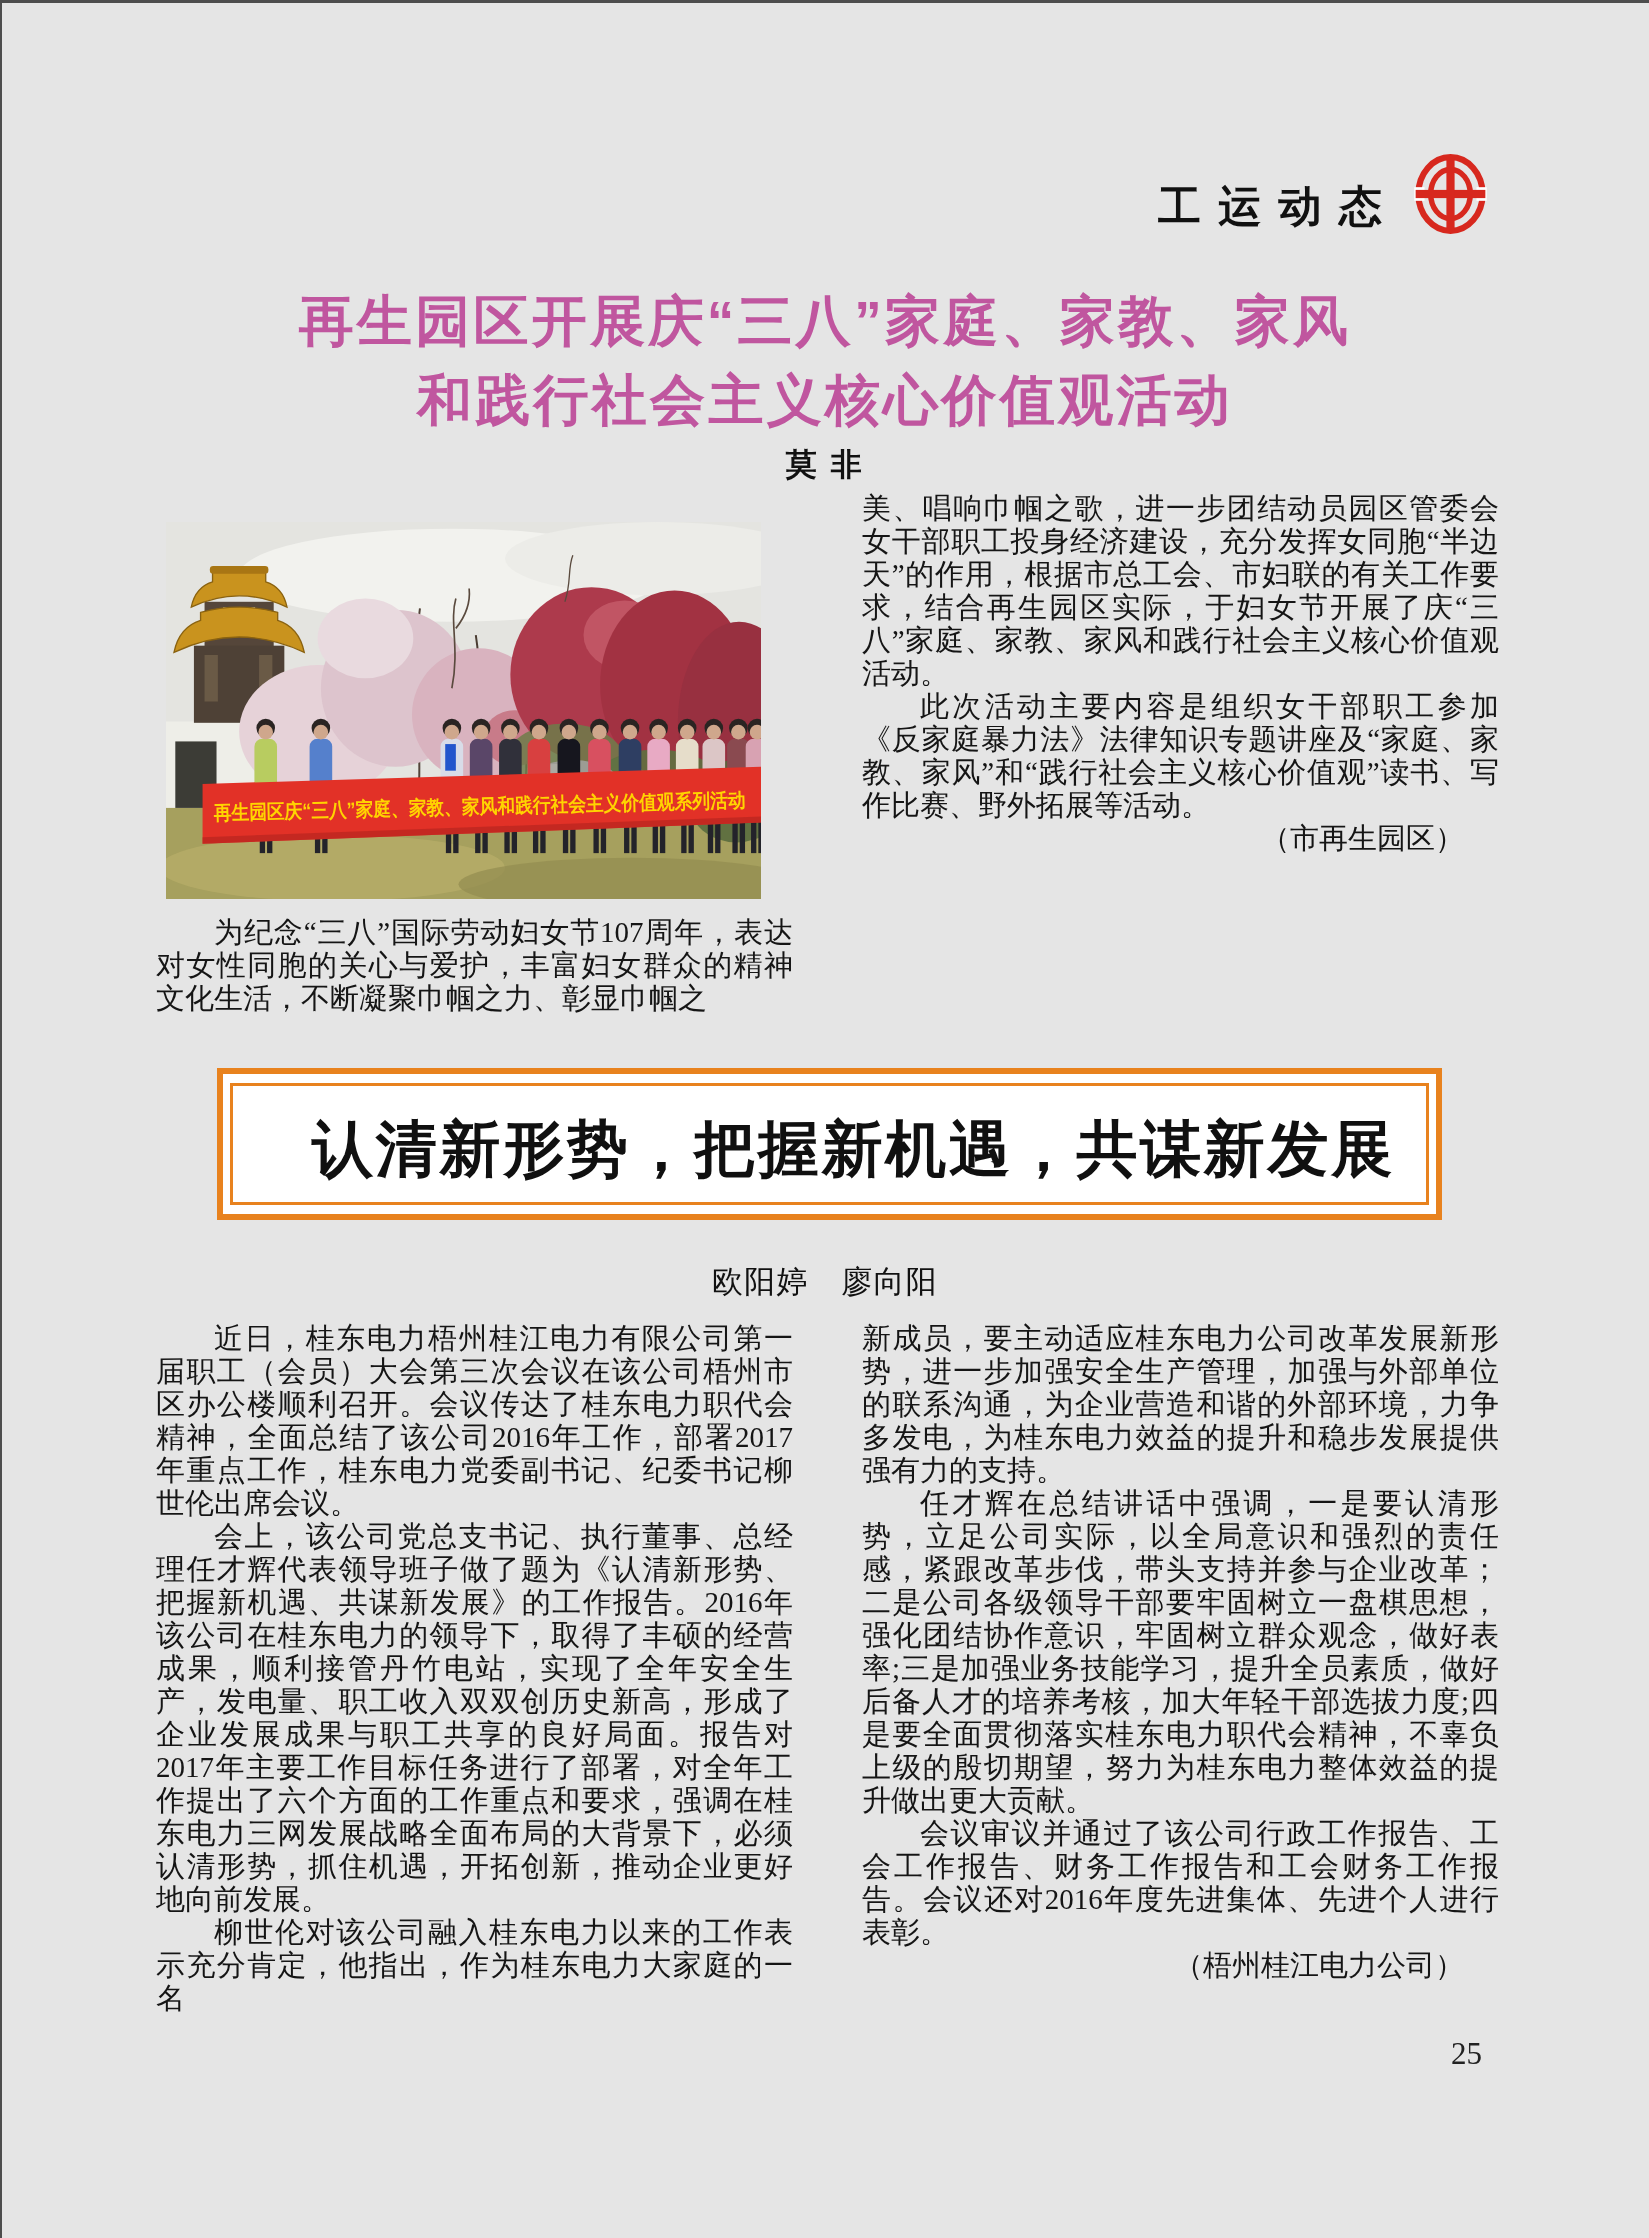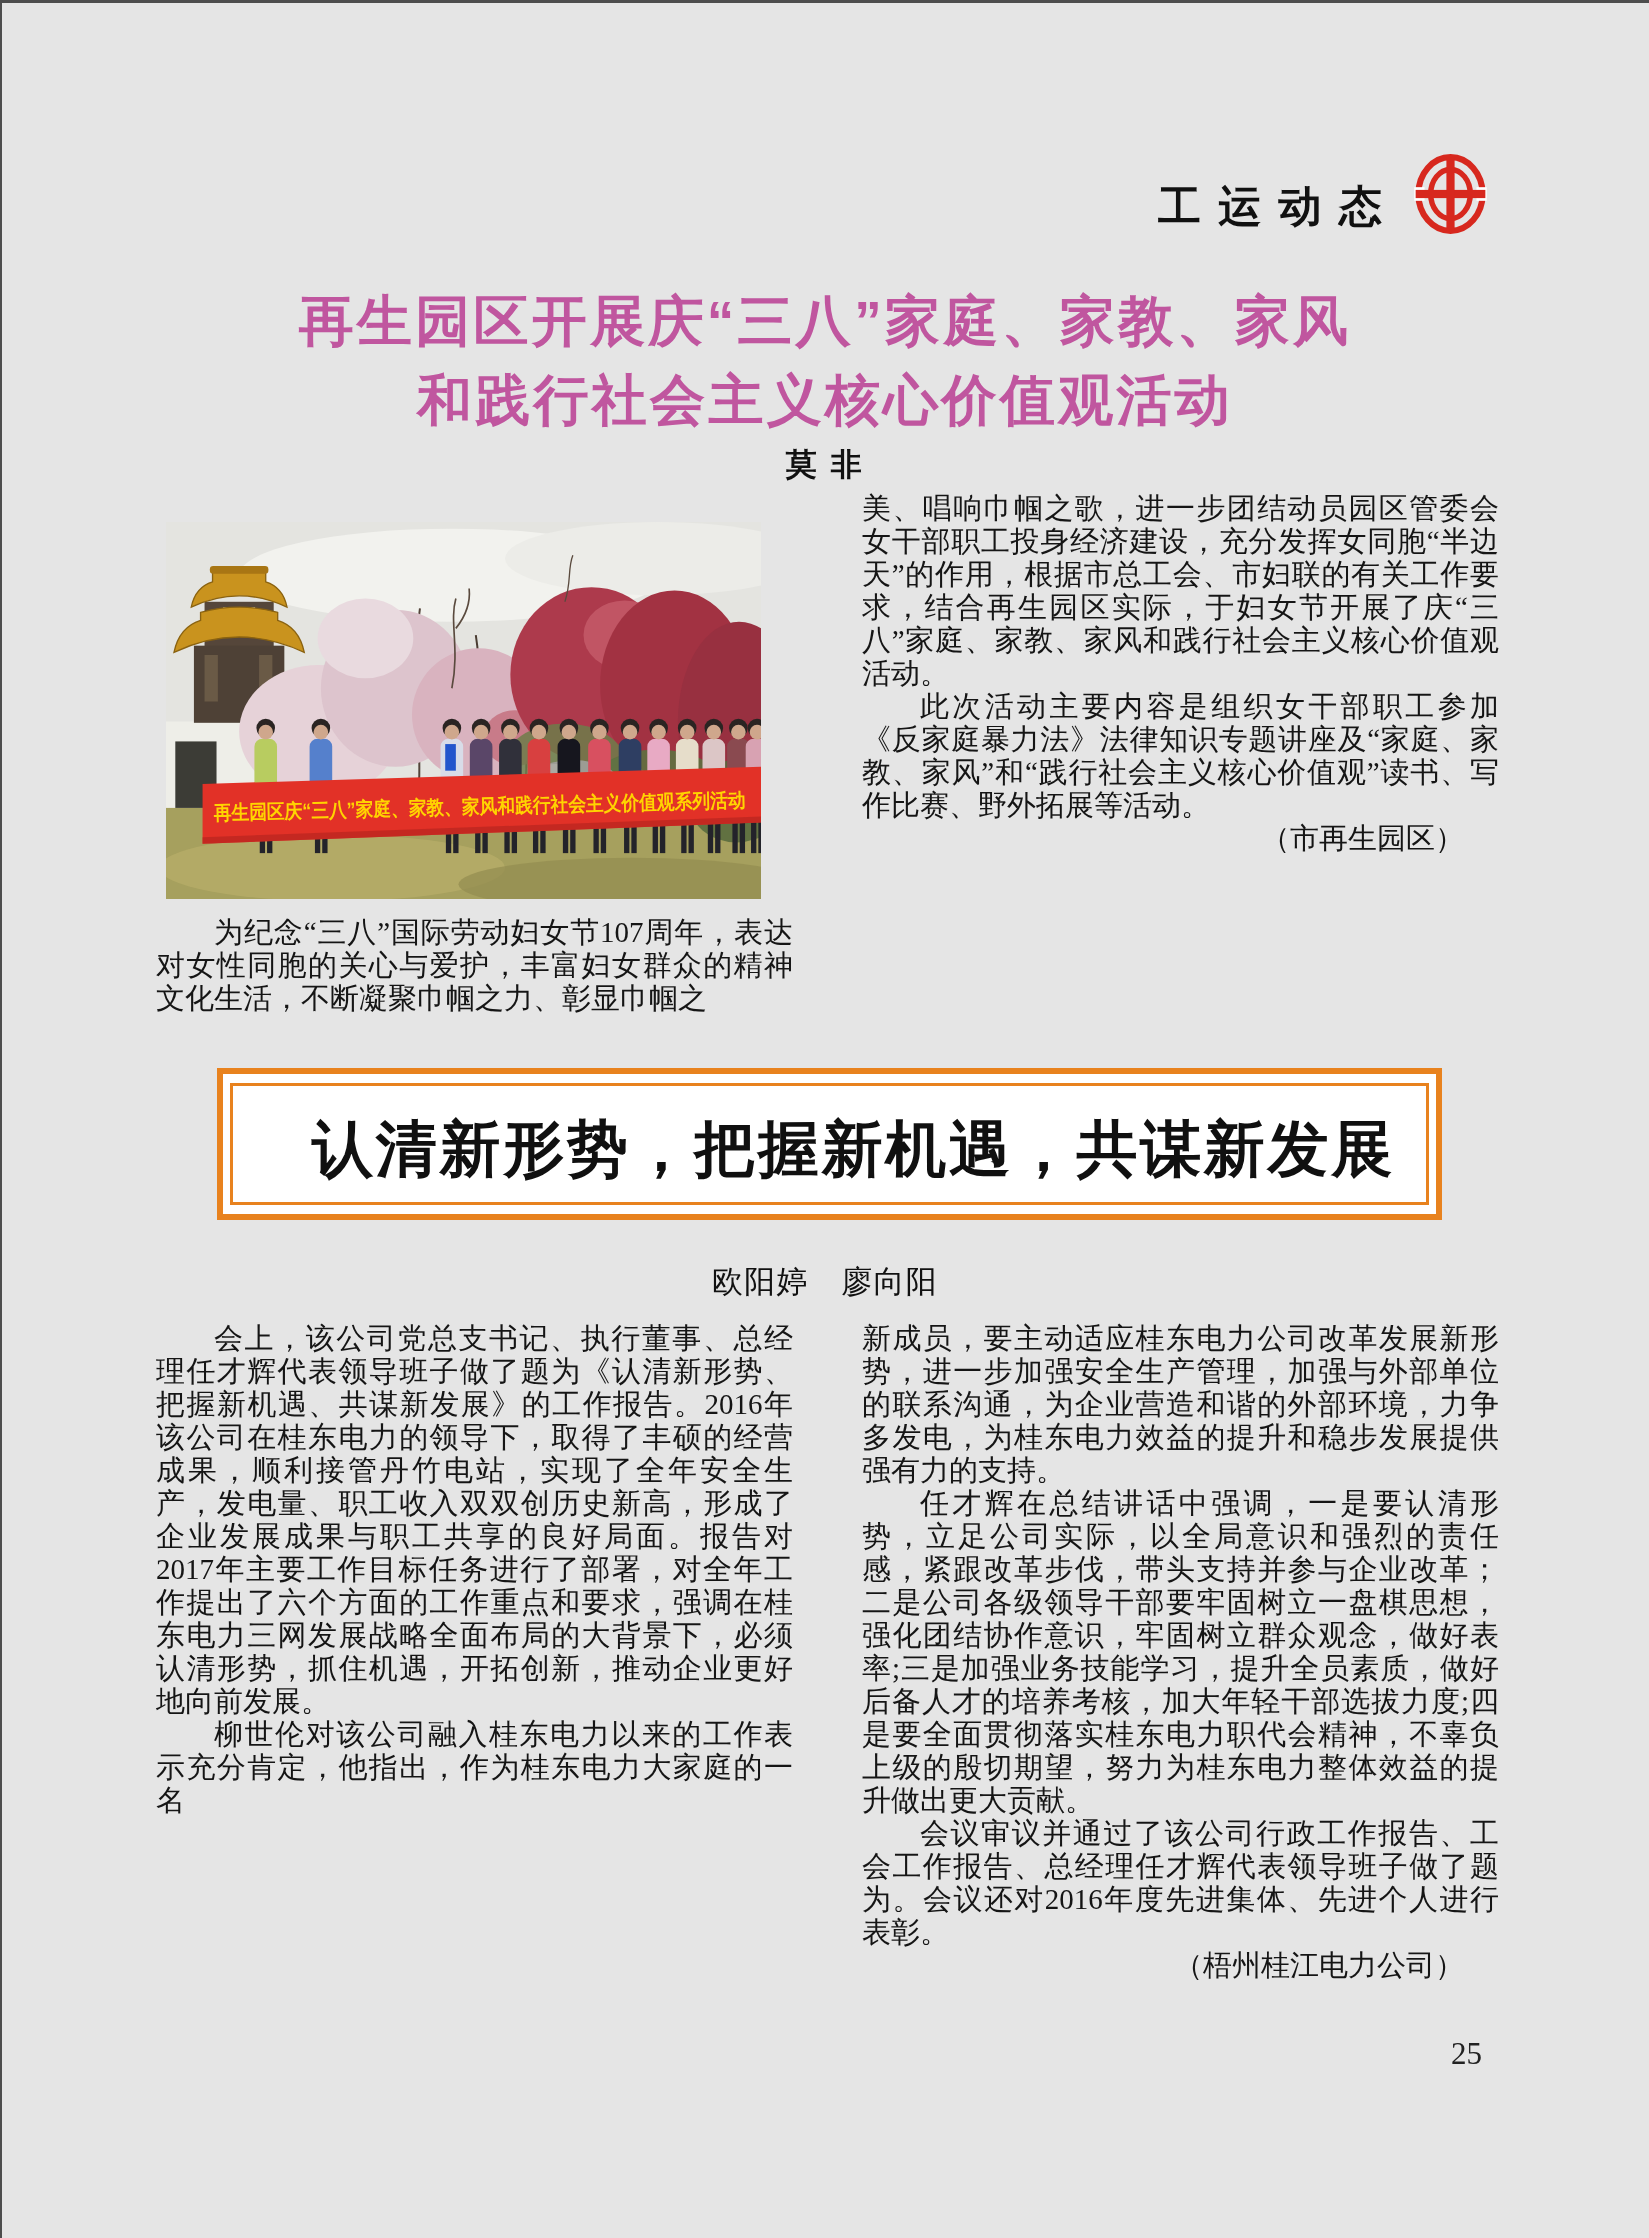--- a/index.html
+++ b/index.html
@@ -200,26 +200,27 @@
     <p class="attribution">（市再生园区）</p>
   </div>
 
   <div class="hbox">
     <div class="hbox-inner"></div>
     <div class="headline">认清新形势，把握新机遇，共谋新发展</div>
   </div>
   <div class="authors2">欧阳婷　廖向阳</div>
 
   <div class="col a2-left">
+    <p>近日，桂东电力梧州桂江电力有限公司第一届职工（会员）大会第三次会议在该公司梧州市区办公楼顺利召开。会议传达了桂东电力职代会精神，全面总结了该公司2016年工作，部署2017年重点工作，桂东电力党委副书记、纪委书记柳世伦出席会议。</p>
     <p>会上，该公司党总支书记、执行董事、总经理任才辉代表领导班子做了题为《认清新形势、把握新机遇、共谋新发展》的工作报告。2016年该公司在桂东电力的领导下，取得了丰硕的经营成果，顺利接管丹竹电站，实现了全年安全生产，发电量、职工收入双双创历史新高，形成了企业发展成果与职工共享的良好局面。报告对2017年主要工作目标任务进行了部署，对全年工作提出了六个方面的工作重点和要求，强调在桂东电力三网发展战略全面布局的大背景下，必须认清形势，抓住机遇，开拓创新，推动企业更好地向前发展。</p>
     <p>柳世伦对该公司融入桂东电力以来的工作表示充分肯定，他指出，作为桂东电力大家庭的一名</p>
   </div>
 
   <div class="col a2-right">
     <p class="cont">新成员，要主动适应桂东电力公司改革发展新形势，进一步加强安全生产管理，加强与外部单位的联系沟通，为企业营造和谐的外部环境，力争多发电，为桂东电力效益的提升和稳步发展提供强有力的支持。</p>
     <p>任才辉在总结讲话中强调，一是要认清形势，立足公司实际，以全局意识和强烈的责任感，紧跟改革步伐，带头支持并参与企业改革；二是公司各级领导干部要牢固树立一盘棋思想，强化团结协作意识，牢固树立群众观念，做好表率;三是加强业务技能学习，提升全员素质，做好后备人才的培养考核，加大年轻干部选拔力度;四是要全面贯彻落实桂东电力职代会精神，不辜负上级的殷切期望，努力为桂东电力整体效益的提升做出更大贡献。</p>
-    <p>会议审议并通过了该公司行政工作报告、工会工作报告、总经理任才辉代表领导班子做了题为。会议还对2016年度先进集体、先进个人进行表彰。</p>
+    <p>会议审议并通过了该公司行政工作报告、工会工作报告、财务工作报告和工会财务工作报告。会议还对2016年度先进集体、先进个人进行表彰。</p>
     <p class="attribution">（梧州桂江电力公司）</p>
   </div>
 
   <div class="page-number">25</div>
 </div>
 
 
 </body></html>

